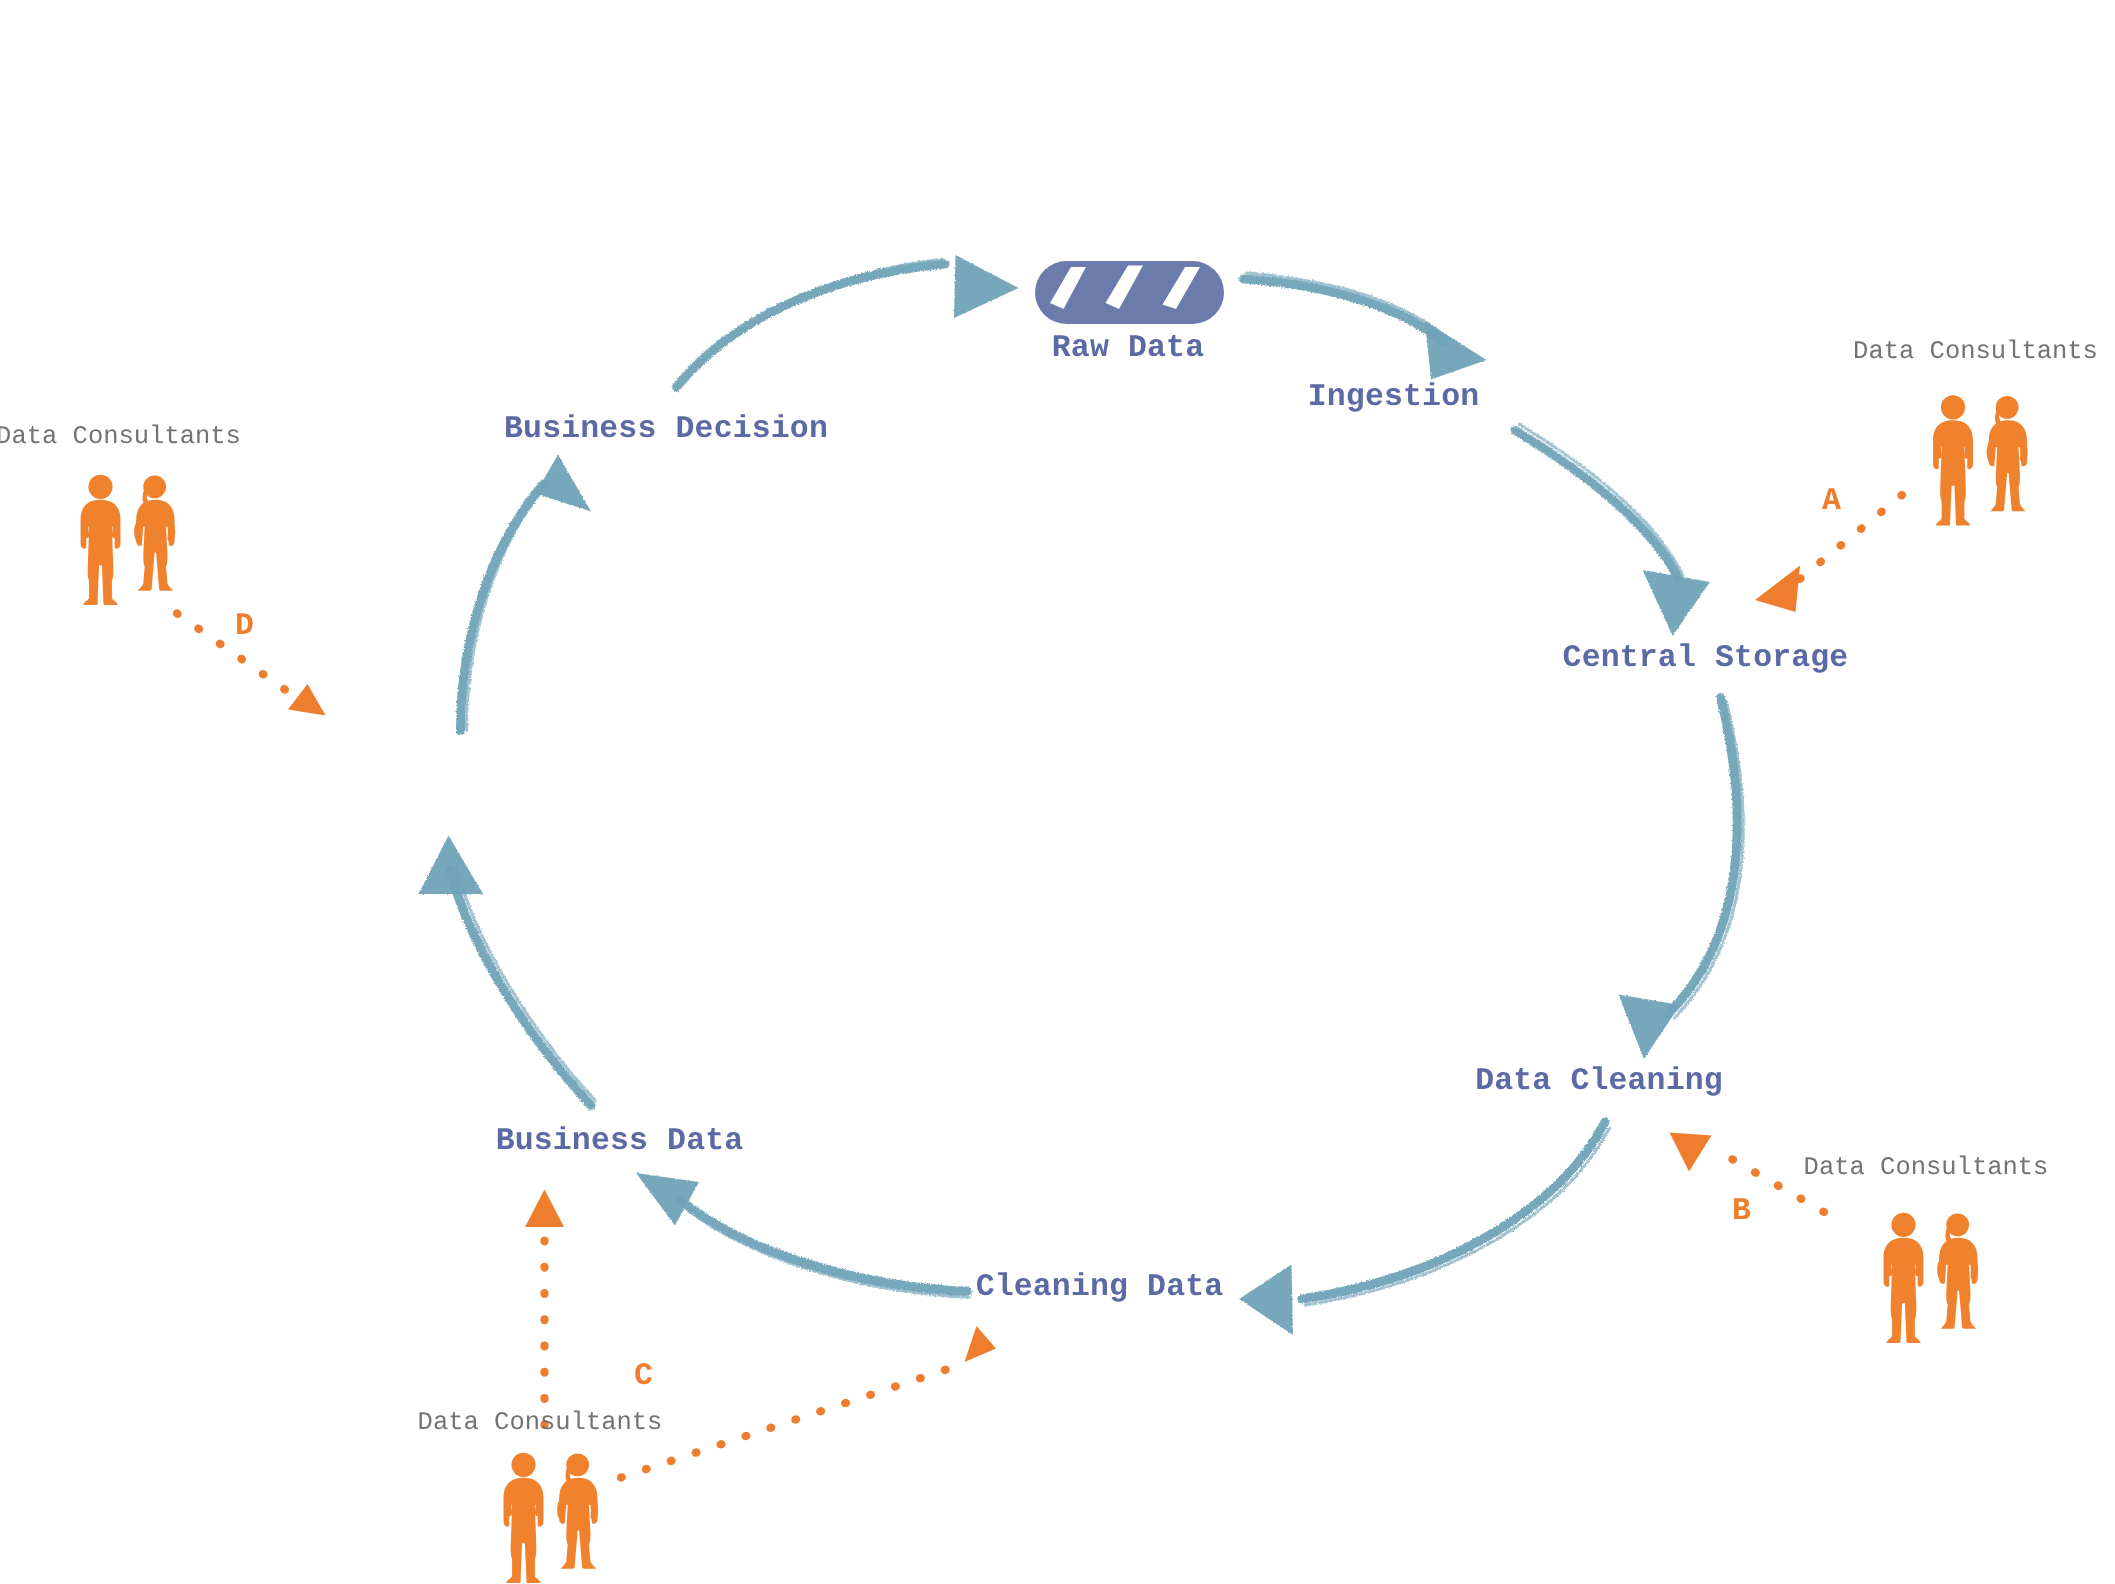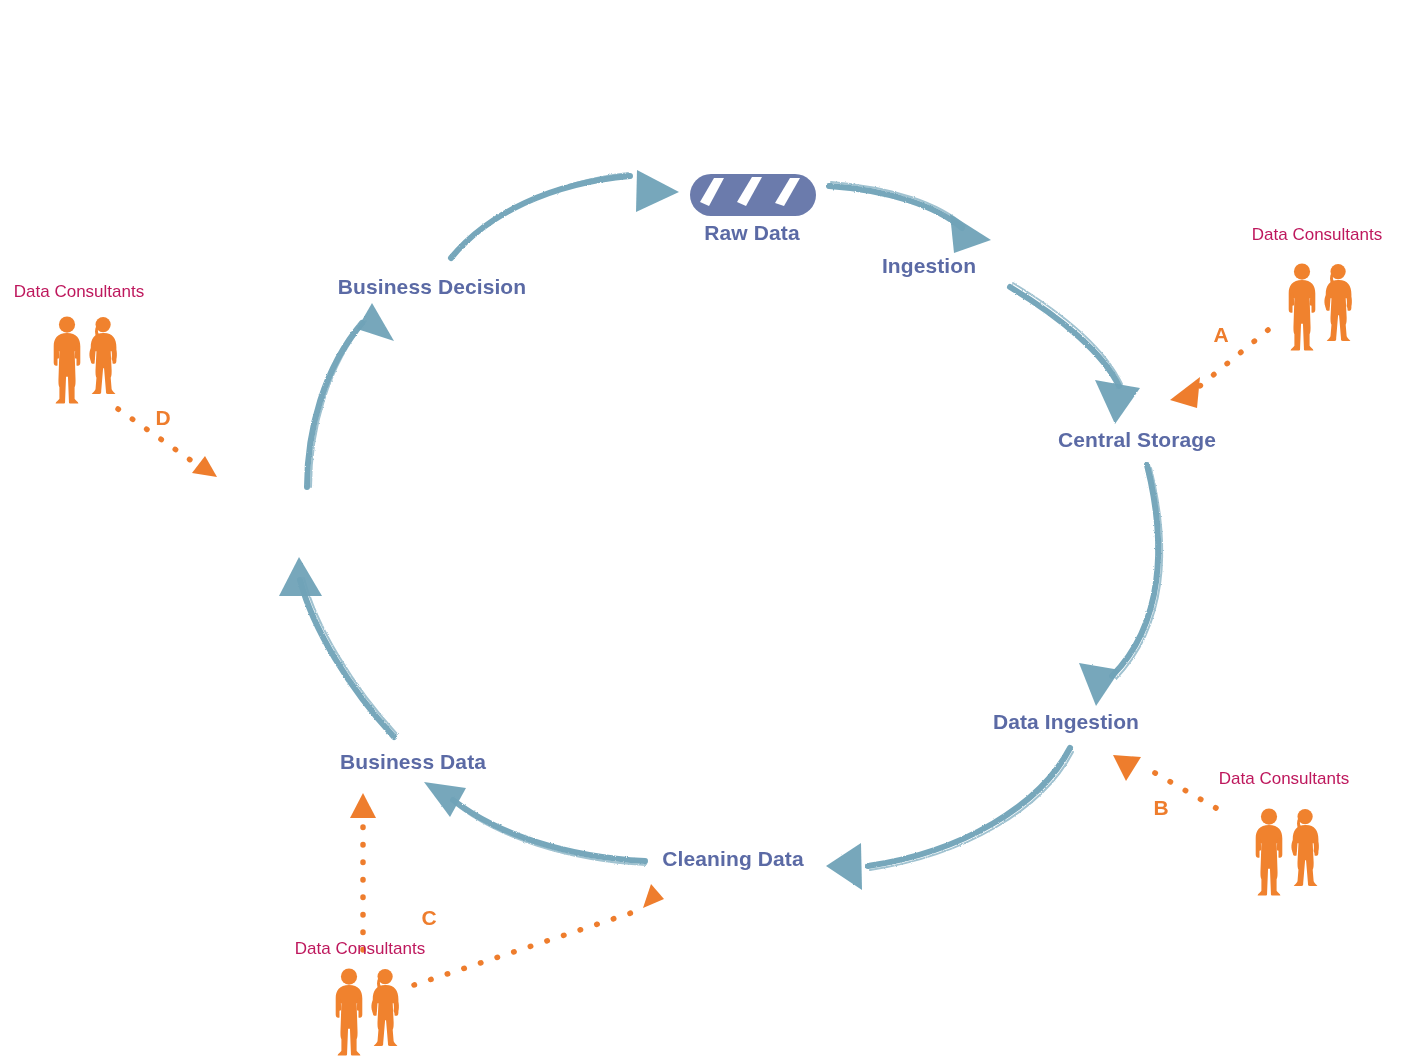--- a/index.html
+++ b/index.html
@@ -1,22 +1,22 @@
 <!DOCTYPE html>
 <html><head>
 <meta charset="utf-8">
 <style>
   html,body{margin:0;padding:0;background:#ffffff;}
   body{width:1410px;height:1056px;overflow:hidden;font-family:"Liberation Sans",sans-serif;}
-  #stage{position:relative;width:1410px;height:1056px;background:#fff;}
+  #stage{position:relative;width:1410px;height:1056px;background:#fff;font-family:Liberation Mono, monospace;}
   #svgroot{position:absolute;left:0;top:0;width:1410px;height:1056px;}
   .lbl{position:absolute;color:#5b6aa5;font-weight:bold;font-size:21px;letter-spacing:.1px;
        white-space:pre;line-height:26px;text-align:center;transform:translate(-50%,-50%);}
   .lbl.two{line-height:28px;}
-  .cons-lbl{position:absolute;color:#be185d;font-weight:normal;font-size:17px;white-space:nowrap;
+  .cons-lbl{position:absolute;color:#737373;font-weight:normal;font-size:17px;white-space:nowrap;
        transform:translate(-50%,-50%);}
   .key-lbl{position:absolute;color:#ee7d2d;font-weight:bold;font-size:21px;white-space:nowrap;
        transform:translate(-50%,-50%);}
 </style>
 </head>
 <body>
 
 <div id="stage">
 
   <svg id="svgroot" viewBox="0 0 1410 1056">
@@ -170,24 +170,24 @@
         <path d="M20,18 c-9,0 -13,6 -13,15 l0,14 c0,3 2,4 4,3 l1,-13 l1,0 l-1,20 c0,3 0,6 1,8 l-1,12 c-1,2 -3,4 -4,5 l8,0 c2,0 2,-1 2,-3 l2,-24 l1,0 l2,24 c0,2 0,3 2,3 l8,0 c-1,-1 -3,-3 -4,-5 l-1,-12 c1,-2 1,-5 1,-8 l-1,-20 l1,0 l1,13 c2,1 4,0 4,-3 l0,-14 c0,-9 -4,-15 -13,-15 z"></path>
         <path d="M8,33 c-3,3 -3,10 -1,14 c2,1 4,0 4,-2 l-1,-12 z"></path>
         <path d="M32,33 c3,3 3,10 1,14 c-2,1 -4,0 -4,-2 l1,-12 z"></path>
       </g>
     </g>
   </svg>
 
   <div class="lbl" style="left:752px;top:233px">Raw Data</div>
   <div class="lbl" style="left:929px;top:266px">Ingestion</div>
   <div class="lbl" style="left:1137px;top:440px">Central Storage</div>
-  <div class="lbl" style="left:1066px;top:722px">Data Ingestion</div>
+  <div class="lbl" style="left:1066px;top:722px">Data Cleaning</div>
   <div class="lbl" style="left:733px;top:859px">Cleaning Data</div>
   <div class="lbl" style="left:413px;top:762px">Business Data</div>
-  <div class="lbl" style="left:432px;top:287px">Business Decision</div>
+  <div class="lbl" style="left:444px;top:287px">Business Decision</div>
 
   <div class="cons-lbl" style="left:1317px;top:235px">Data Consultants</div>
   <div class="key-lbl" style="left:1221px;top:335px">A</div>
 
   <div class="cons-lbl" style="left:1284px;top:779px">Data Consultants</div>
   <div class="key-lbl" style="left:1161px;top:808px">B</div>
 
   <div class="cons-lbl" style="left:360px;top:949px">Data Consultants</div>
   <div class="key-lbl" style="left:429px;top:918px">C</div>
 

